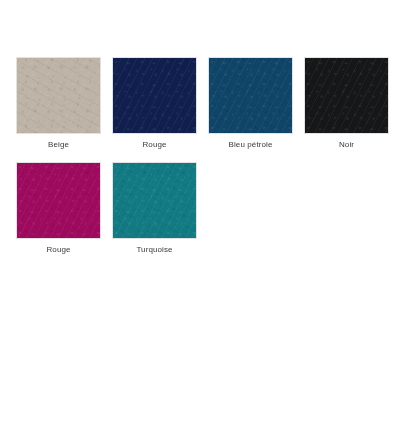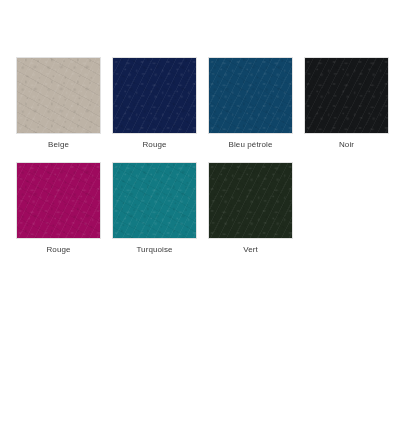--- a/index.html
+++ b/index.html
@@ -128,21 +128,17 @@
       <div class="swatch-chip" style="background-color:#9e0a5e;"></div>
       <div class="swatch-label">Rouge</div>
     </div>
 
 
     <div class="swatch-cell">
       <div class="swatch-chip" style="background-color:#127a83;"></div>
       <div class="swatch-label">Turquoise</div>
     </div>
 
-    <div class="swatch-cell">
-      <div class="swatch-chip" style="background-color:#1e2a1c;"></div>
-      <div class="swatch-label">Vert</div>
-    </div>
 
 
 
   </div>
 </div>
 
 </body></html>

